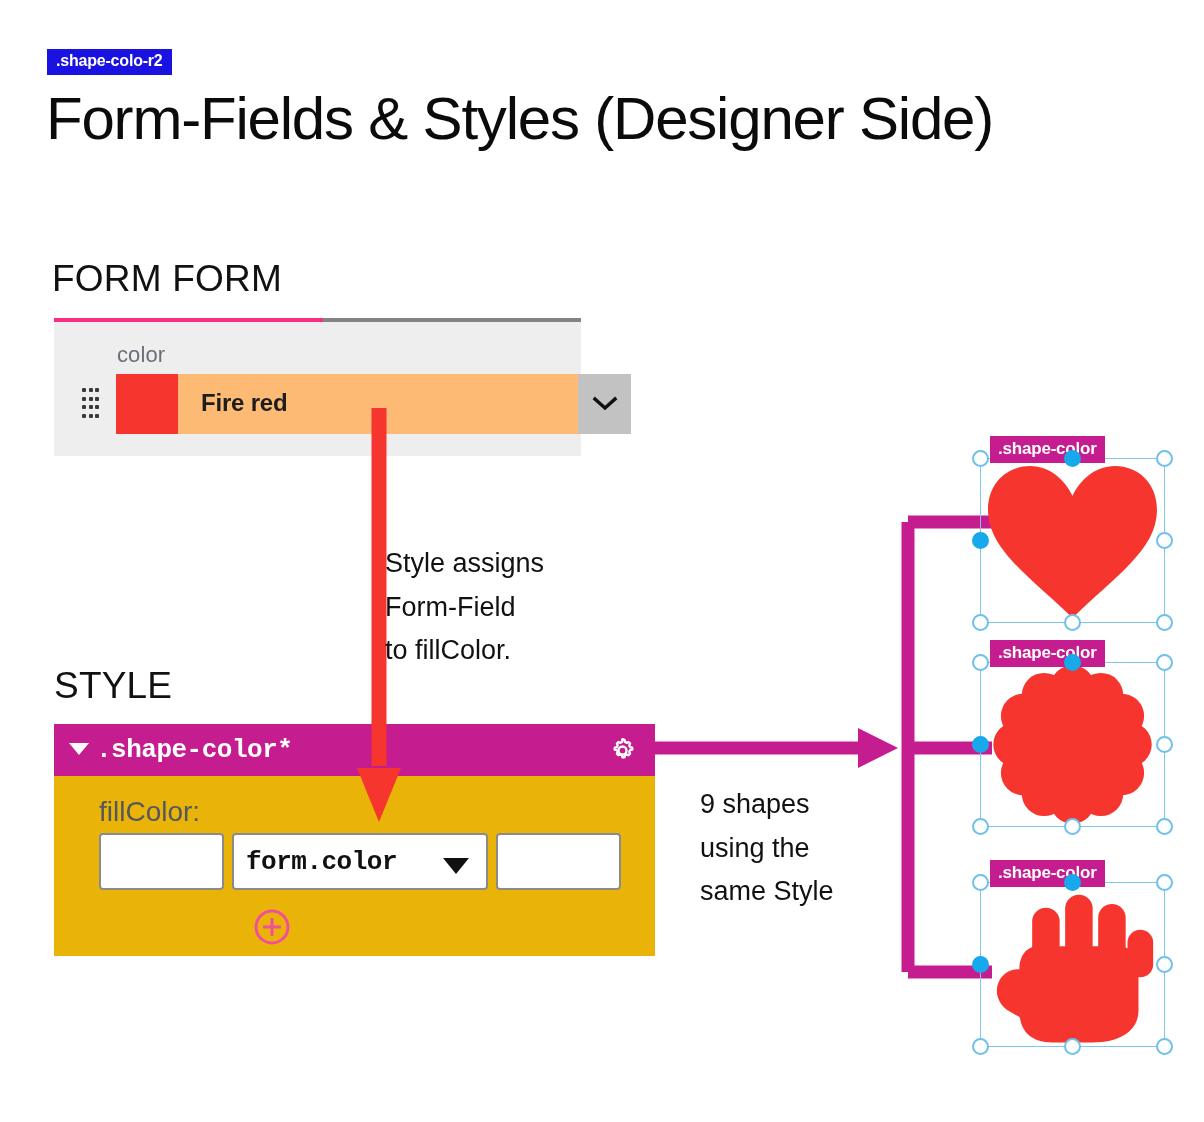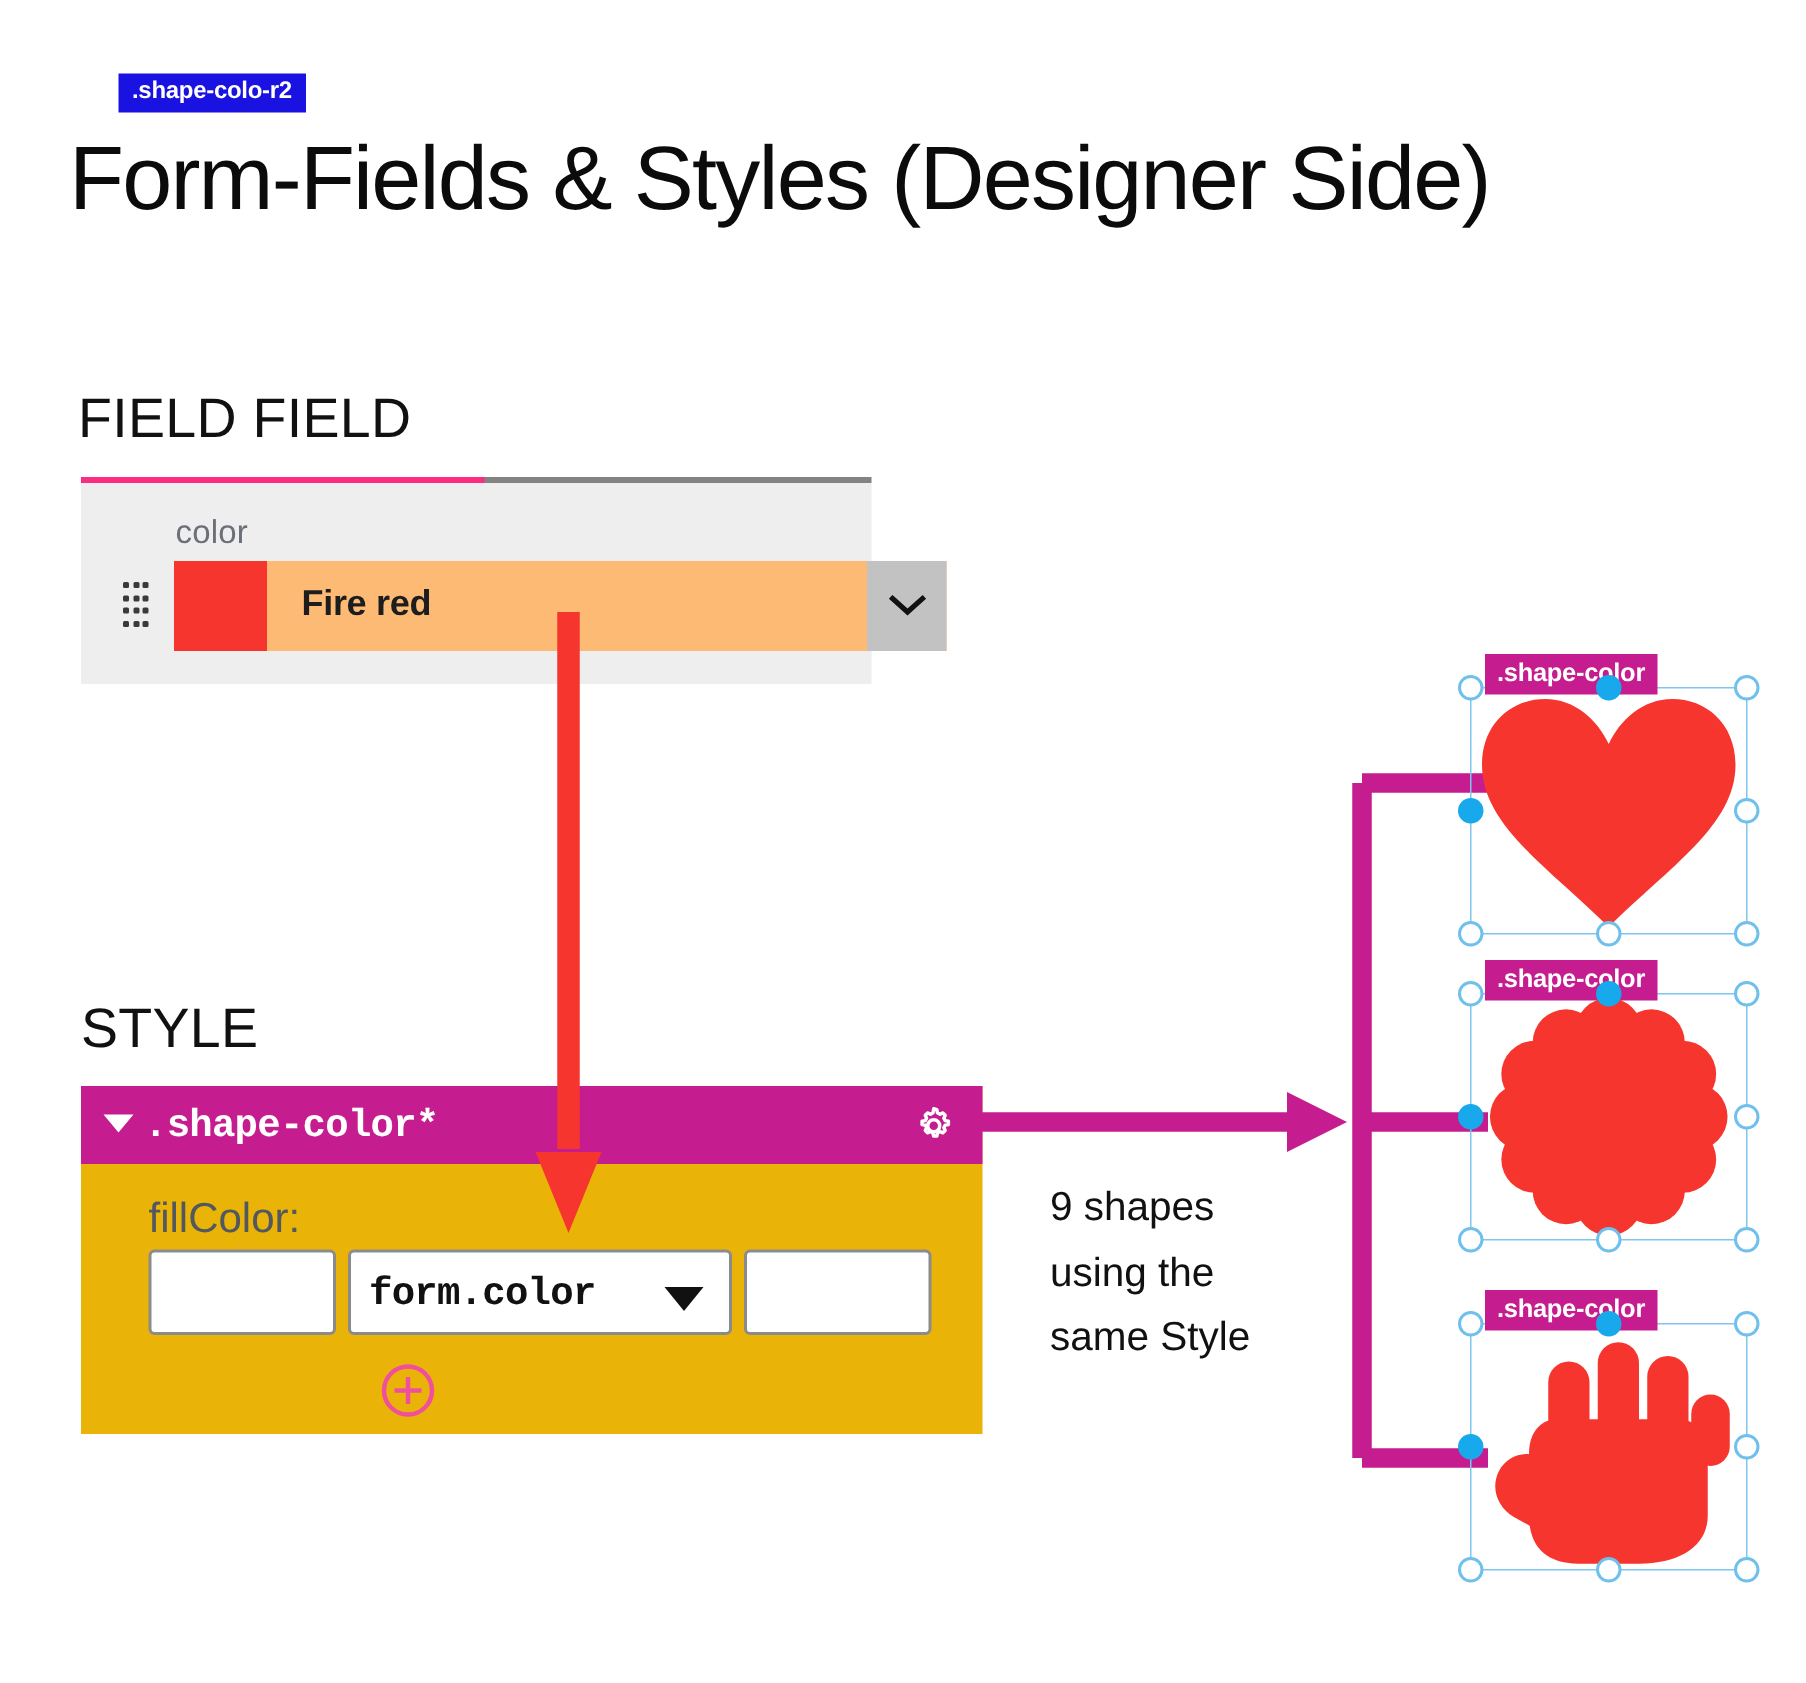--- a/index.html
+++ b/index.html
@@ -25,21 +25,20 @@
     left: 47px;
     top: 49px;
     background: #1a12e0;
     color: #ffffff;
     font-size: 16px;
     font-weight: bold;
     letter-spacing: -0.2px;
     padding: 3px 9px 4px 9px;
     line-height: 1.18;
     white-space: nowrap;
-    margin-left: 32px;
   }
   .page-title {
     position: absolute;
     left: 46px;
     top: 86px;
     font-size: 60px;
     font-weight: 400;
     color: #0b0b0b;
     letter-spacing: -1.2px;
     white-space: nowrap;
@@ -318,21 +317,21 @@
   }
 </style>
 </head>
 <body>
 
 <div id="stage">
 
   <div class="badge">.shape-colo-r2</div>
   <div class="page-title">Form-Fields &amp; Styles (Designer Side)</div>
 
-  <div class="section-heading" id="h-form-field">FIELD FIELD</div>
+  <div class="section-heading" id="h-form-field">FORM FORM</div>
 
   <div class="ff-panel">
     <div class="ff-topbar"></div>
     <div class="ff-topbar-accent"></div>
     <div class="ff-label">color</div>
     <div class="ff-row">
       <div class="drag-handle">
         <i></i>
           <i></i>
           <i></i>
@@ -387,20 +386,23 @@
   <svg class="plus-btn" viewBox="0 0 38 38">
     <circle cx="19" cy="19" r="16" fill="none" stroke="#f0509b" stroke-width="3"></circle>
     <path d="M19 10 V28 M10 19 H28" stroke="#f0509b" stroke-width="3" stroke-linecap="butt"></path>
   </svg>
 
   <svg class="red-arrow" viewBox="0 0 48 418">
     <path d="M24 0 V358" stroke="#f6352f" stroke-width="15" fill="none"></path>
     <path d="M24 414 L2 360 L46 360 Z" fill="#f6352f"></path>
   </svg>
 
+  <div class="annot" id="annot-style">Style assigns
+Form-Field
+to fillColor.</div>
   <div class="annot" id="annot-shapes">9 shapes
 using the
 same Style</div>
 
   <svg class="connector" viewBox="0 0 370 520">
 
     <path d="M0 248 H225" stroke="#c51d8f" stroke-width="13" fill="none"></path>
     <path d="M258 248 L218 228 L218 268 Z" fill="#c51d8f"></path>
 
     <path d="M268 22 V472" stroke="#c51d8f" stroke-width="13" fill="none"></path>

